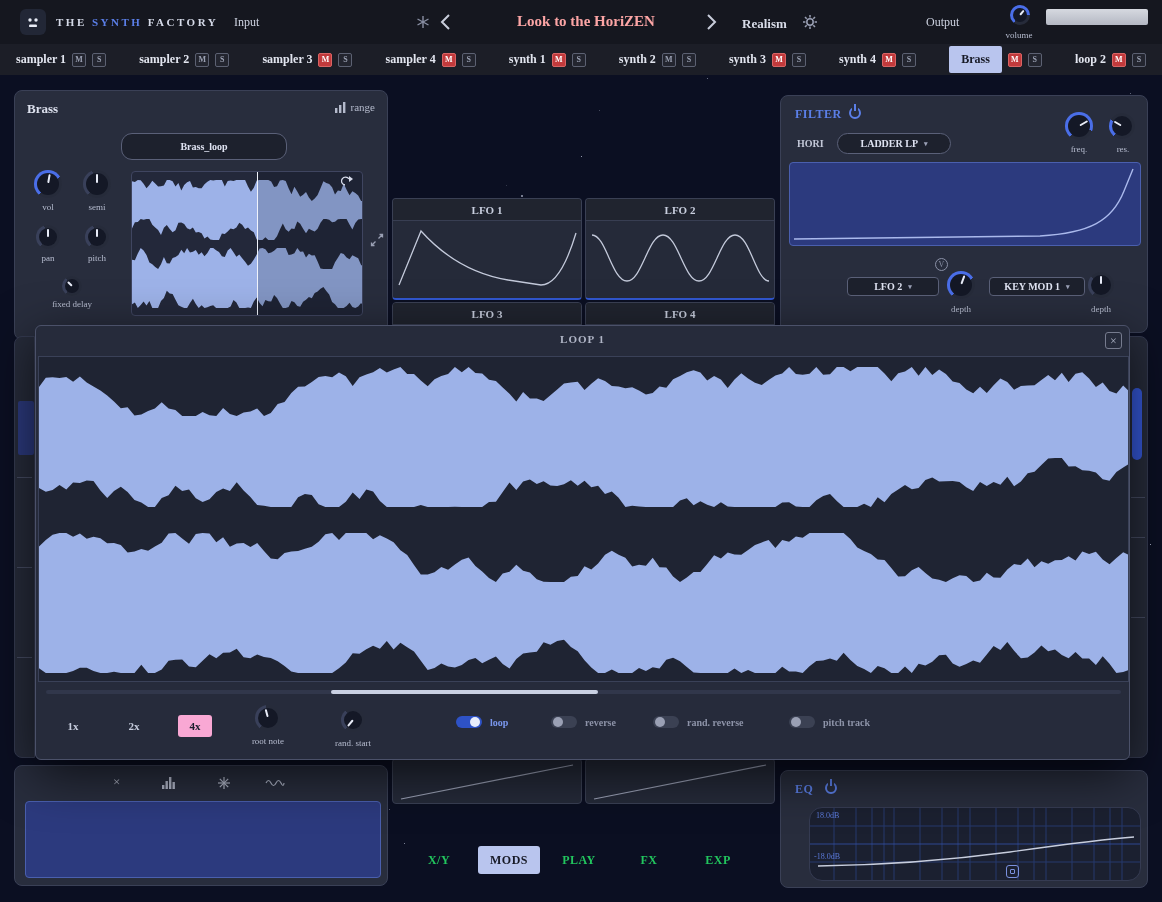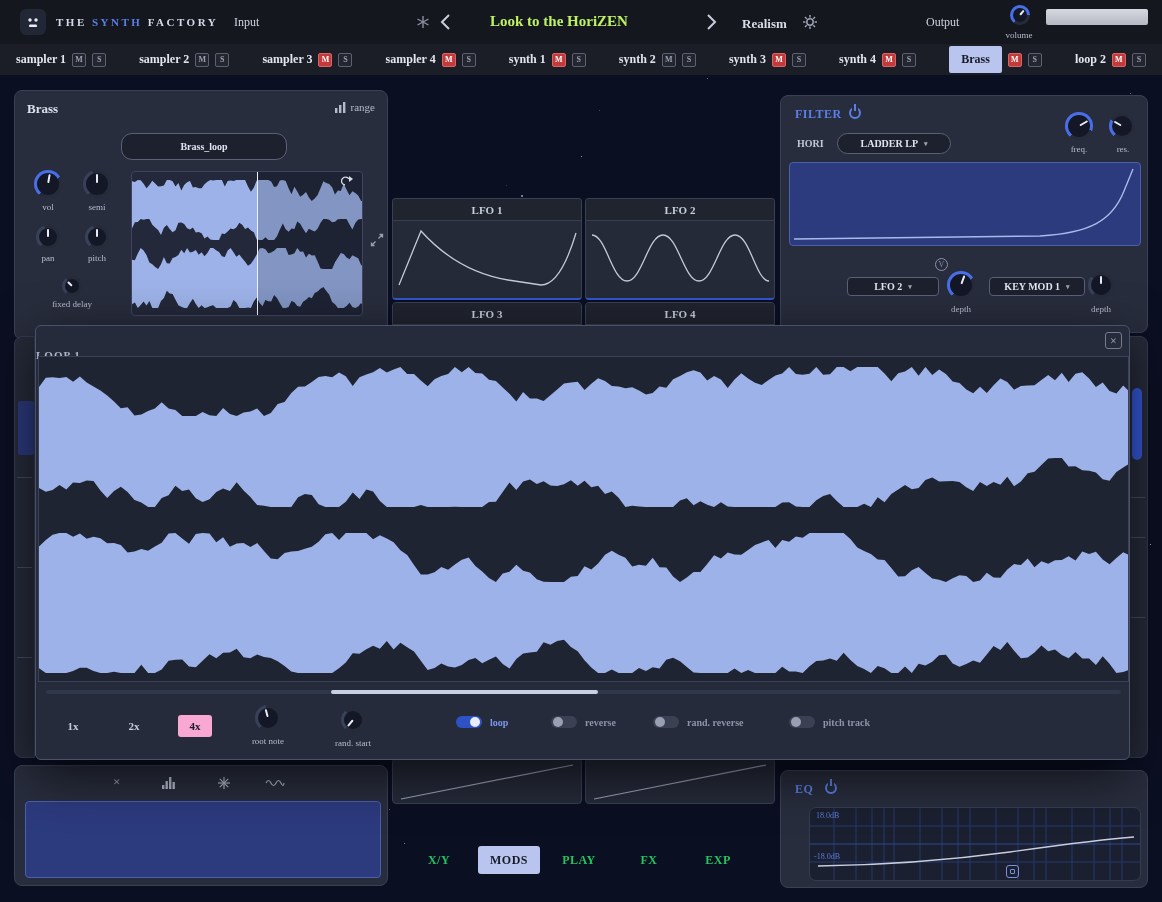--- a/index.html
+++ b/index.html
@@ -8,21 +8,21 @@
   font-family:Liberation Serif, serif;color:#d5dae8;-webkit-font-smoothing:antialiased}
 .abs{position:absolute}
 
 
 #header{position:absolute;left:0;top:0;width:100%;height:44px;background:#15171f;z-index:6}
 #logo-box{position:absolute;left:20px;top:9px;width:26px;height:26px;background:#222736;border-radius:6px;
   display:flex;align-items:center;justify-content:center}
 #brand{position:absolute;left:56px;top:16px;font-size:11px;font-weight:bold;letter-spacing:2.5px;white-space:nowrap}
 #brand .b2{color:#5b7fe8}
 .hlabel{position:absolute;font-size:12px;color:#cdd2e0}
-#preset-name{position:absolute;left:490px;top:13px;width:216px;font-size:15px;font-weight:bold;color:#bef264}
+#preset-name{position:absolute;left:478px;top:13px;width:216px;text-align:center;font-size:15px;font-weight:bold;color:#fca5a5}
 #mode-name{position:absolute;left:742px;top:16px;font-size:13px;font-weight:bold;color:#d8dce8}
 #output-meter{position:absolute;left:1046px;top:9px;width:102px;height:16px;border-radius:2px;
   background:linear-gradient(#d6d9e0,#b4b8c3)}
 #volume-label{position:absolute;left:998px;top:30px;width:42px;text-align:center;font-size:9px;color:#b6bccf}
 .chev{position:absolute;width:12px;height:18px}
 
 
 #tabbar{position:absolute;left:0;top:44px;width:100%;height:31px;background:#1c1e27;z-index:6;
   display:flex;align-items:center;justify-content:space-between;padding:0 16px}
 .tabgroup{display:flex;align-items:center;gap:6px}
@@ -67,21 +67,21 @@
 
 
 .lfo{position:absolute;background:#252a39;border:1px solid #3a4054;border-radius:4px;z-index:2;overflow:hidden}
 .lfo .lhead{height:22px;border-bottom:1px solid #383e52;display:flex;align-items:center;justify-content:center;
   font-size:11px;font-weight:bold;color:#c8cede;background:#20242f}
 .lfo.accent{border-bottom:2px solid #3157d0}
 
 
 #loop-modal{position:absolute;left:35px;top:325px;width:1095px;height:435px;background:#262b3b;
   border:1px solid #4b5169;border-radius:6px;z-index:10;box-shadow:0 14px 50px rgba(0,0,0,.65)}
-#loop-title{position:absolute;left:0;top:23px;width:100%;text-align:left;font-size:11px;font-weight:bold;
+#loop-title{position:absolute;left:0;top:7px;width:100%;text-align:center;font-size:11px;font-weight:bold;
   letter-spacing:1px;color:#b0b5c6}
 #loop-close{position:absolute;right:7px;top:6px;width:17px;height:17px;border:1px solid #767b8e;border-radius:3px;
   display:flex;align-items:center;justify-content:center;font-size:12px;color:#aab0c2;line-height:1}
 #loop-wavebox{position:absolute;left:2px;top:30px;width:1091px;height:326px;background:#1f2433;
   border:1px solid #3a4158;overflow:hidden}
 #loop-scroll-track{position:absolute;left:10px;top:364px;width:1075px;height:4px;background:#31374b;border-radius:2px}
 #loop-scroll-thumb{position:absolute;left:295px;top:364px;width:267px;height:4px;background:#c9d0e2;border-radius:2px}
 .speed{position:absolute;width:34px;height:22px;display:flex;align-items:center;justify-content:center;
   font-size:11px;font-weight:bold;color:#c6ccdd;border-radius:3px}
 .speed.selected{background:#f9a8d4;color:#1a1e2c}
@@ -89,21 +89,21 @@
 
 .btab{position:absolute;width:62px;height:28px;display:flex;align-items:center;justify-content:center;
   font-size:12px;font-weight:bold;color:#22c55e;letter-spacing:.5px;z-index:2}
 .btab.selected{background:#b9c5ee;color:#171a26;border-radius:3px}
 
 
 .blue-display{position:absolute;background:#2c3a7e;border:1px solid #4a5fae;border-radius:4px;overflow:hidden}
 
 
 #eq-display{position:absolute;left:28px;top:36px;width:332px;height:74px;background:#1b2030;
-  border:1px solid #353b52;border-radius:7px;overflow:hidden}
+  border:1px solid #353b52;border-radius:13px;overflow:hidden}
 .dbl{position:absolute;font-size:8px;color:#5b79d8}
 #eq-mini-btn{position:absolute;left:196px;top:57px;width:13px;height:13px;border:1px solid #7a90dc;border-radius:3px;
   display:flex;align-items:center;justify-content:center}
 #eq-mini-btn i{display:block;width:5px;height:5px;border:1px solid #7a90dc;border-radius:1px}
 
 
 .sliver{position:absolute;background:#262b3a;z-index:3;border:1px solid #343a50}
 .sliver .line{position:absolute;left:2px;right:2px;height:1px;background:#454b62}
 #right-blue-bar{position:absolute;left:1132px;top:388px;width:10px;height:72px;background:#3558d8;border-radius:5px;z-index:4}
 

